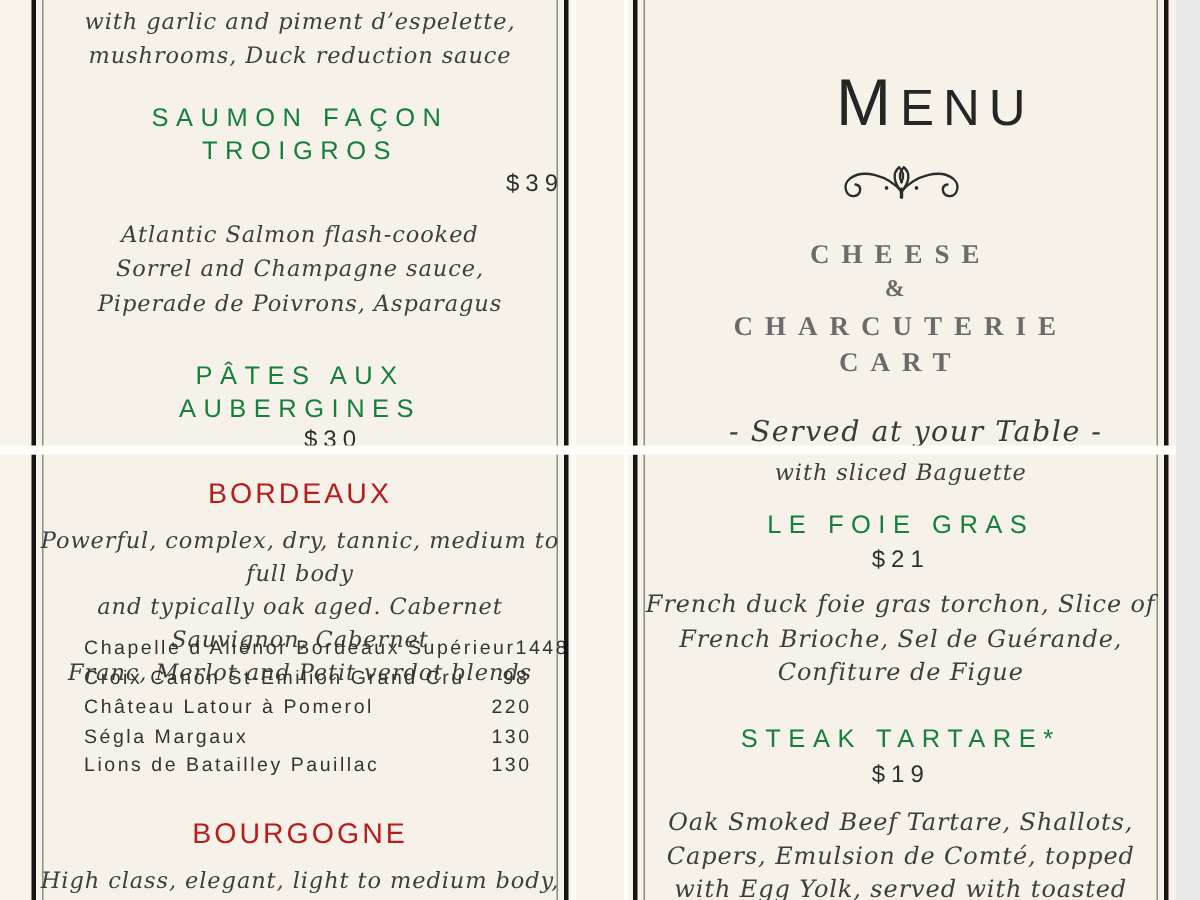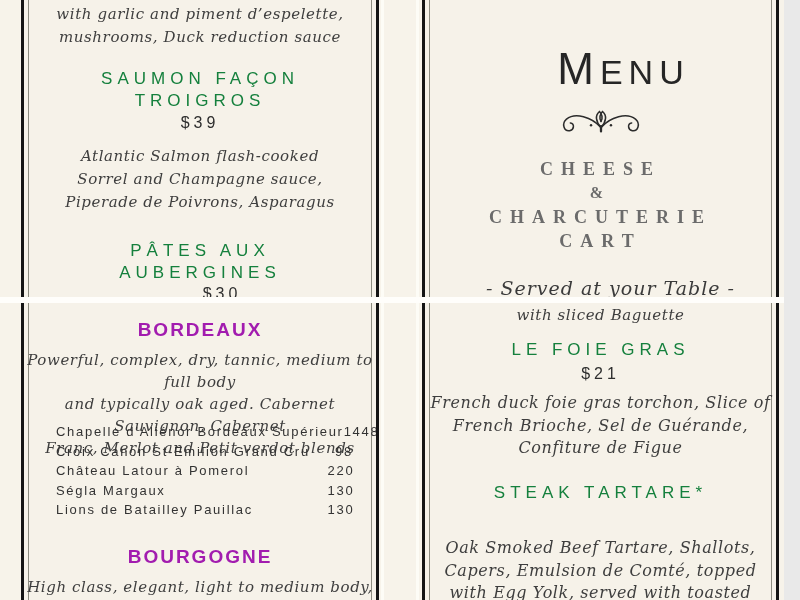--- a/index.html
+++ b/index.html
@@ -38,21 +38,21 @@
   .desc-lg { font-size:16px; line-height:22.5px; }
   .dish {
     font-size:17px; line-height:22px; letter-spacing:5px;
     color:#15803d; font-weight:400;
   }
   .price {
     font-size:16px; line-height:20px; letter-spacing:4px;
     color:#2e2e2e; font-weight:400;
   }
   .section-title {
-    font-size:19px; letter-spacing:2px; color:#a21caf; font-weight:700;
+    font-size:19px; letter-spacing:2px; color:#b91c1c; font-weight:400;
   }
   .wine-list { position:absolute; left:0; right:0; padding:0 20px 0 32px; }
   .wine-row {
     display:flex; align-items:baseline; height:19.6px;
     font-size:13px; letter-spacing:1.7px; color:#333; font-weight:400;
   }
   .wine-name  { flex:1; text-align:left; white-space:nowrap; }
   .wine-glass { width:28px; text-align:right; }
   .wine-bottle{ width:30px; text-align:center; }
 
@@ -84,21 +84,21 @@
 
   <div class="quad q-lt">
     <div class="block intro-desc" style="top:3px;">
       <div>with garlic and piment d’espelette,</div>
       <div>mushrooms, Duck reduction sauce</div>
     </div>
     <div class="block dish" style="top:68px;">
       <div>SAUMON FAÇON</div>
       <div>TROIGROS</div>
     </div>
-    <div class="block price" style="top:113px;">$39</div>
+    <div class="block price" style="top:113px;text-align:right;">$39</div>
     <div class="block desc" style="top:145px;">
       <div>Atlantic Salmon flash-cooked</div>
       <div>Sorrel and Champagne sauce,</div>
       <div>Piperade de Poivrons, Asparagus</div>
     </div>
     <div class="block dish" style="top:240px;">
       <div>PÂTES AUX</div>
       <div>AUBERGINES</div>
     </div>
     <div class="block price" style="top:284px;margin-left:44px;">$30</div>
@@ -169,20 +169,21 @@
   <div class="quad q-rb">
     <div class="block baguette" style="top:3px;">with sliced Baguette</div>
     <div class="block dish" style="top:36px;">LE FOIE GRAS</div>
     <div class="block price" style="top:61px;">$21</div>
     <div class="block desc desc-lg" style="top:89px;">
       <div>French duck foie gras torchon, Slice of</div>
       <div>French Brioche, Sel de Guérande,</div>
       <div>Confiture de Figue</div>
     </div>
     <div class="block dish" style="top:179px;">STEAK TARTARE*</div>
+    <div class="block price" style="top:204px;">$19</div>
     <div class="block desc desc-lg" style="top:234px;">
       <div>Oak Smoked Beef Tartare, Shallots,</div>
       <div>Capers, Emulsion de Comté, topped</div>
       <div>with Egg Yolk, served with toasted</div>
     </div>
   </div>
 
   <div class="page-edge-sliver sliver-a"></div>
   <div class="page-edge-sliver sliver-b"></div>
   <div class="page-gap-band"></div>

